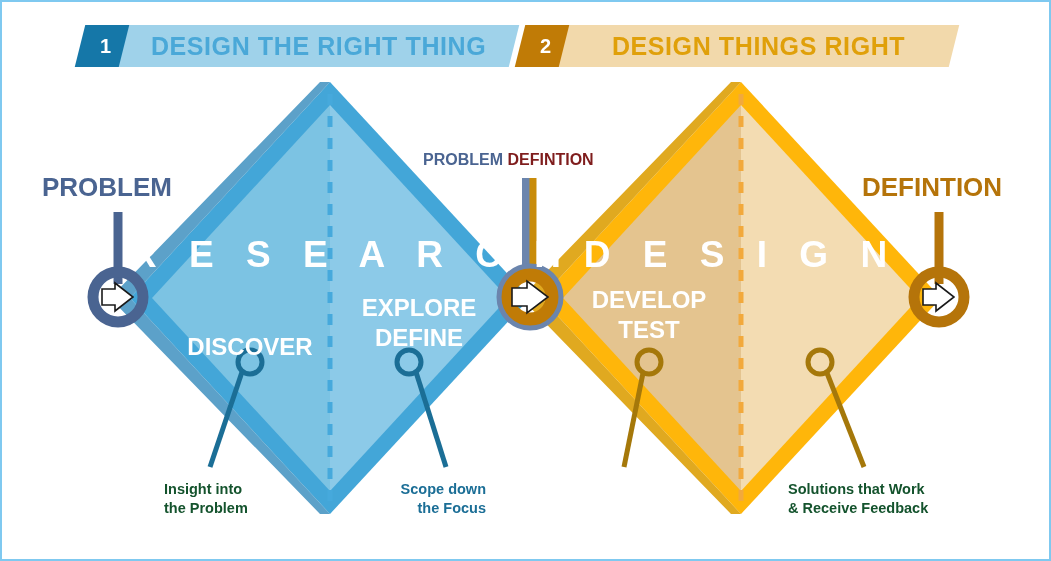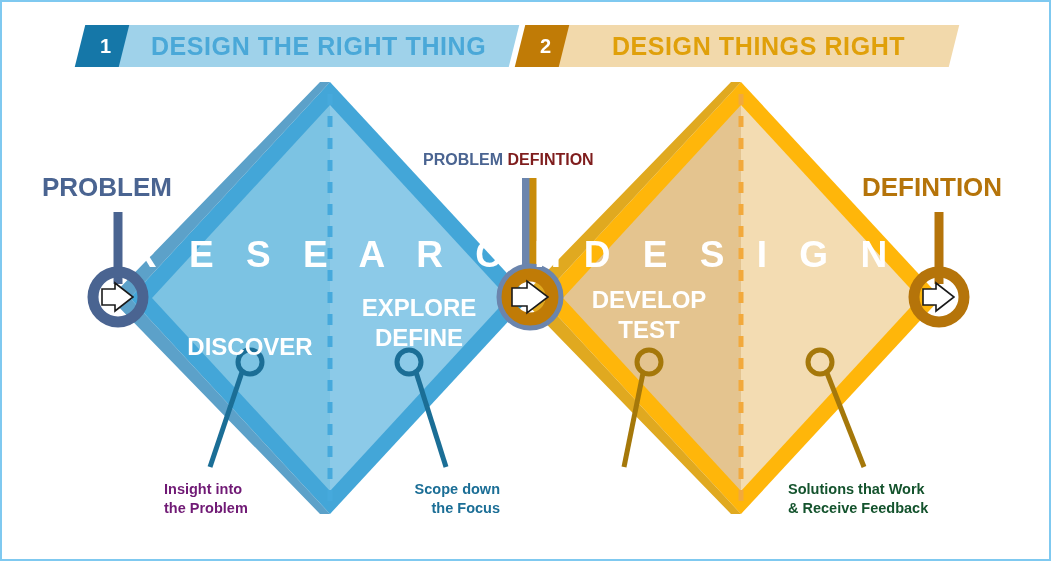--- a/index.html
+++ b/index.html
@@ -188,23 +188,23 @@
 
   <div class="stage-label" style="left:153px; top:293px; width:190px;margin-top:37px;">DISCOVER</div>
 
   <div class="stage-label" style="left:322px; top:283px; width:190px;margin-top:8px;">EXPLORE
 DEFINE</div>
 
   <div class="stage-label" style="left:552px; top:283px; width:190px;">DEVELOP
 TEST</div>
 
 
-  <div class="note-label" style="left:162px; top:478px; color:#701a75; text-align:left;">Insight into
+  <div class="note-label" style="left:162px; top:478px; color:#14532d; text-align:left;">Insight into
 the Problem</div>
 
-  <div class="note-label" style="left:392px; top:478px; color:#1b6e96; text-align:right; width:106px;">Scope down
+  <div class="note-label" style="left:378px; top:478px; color:#1b6e96; text-align:right; width:106px;">Scope down
 the Focus</div>
 
 
   <div class="note-label" style="left:786px; top:478px; color:#14532d; text-align:left;">Solutions that Work
 &amp; Receive Feedback</div>
 
 </div>
 
 </body></html>

